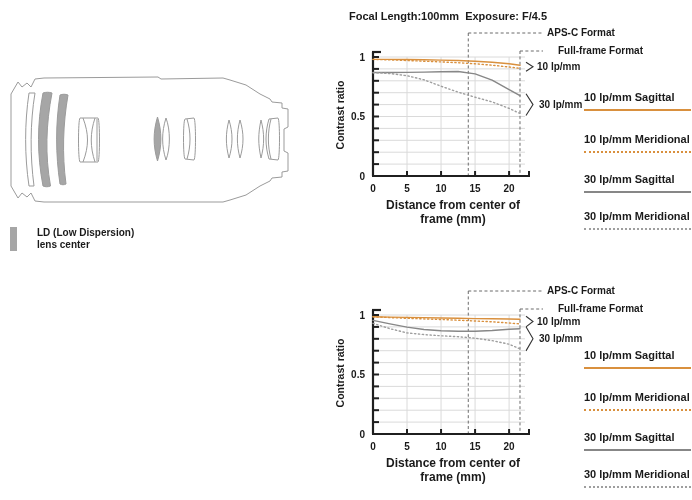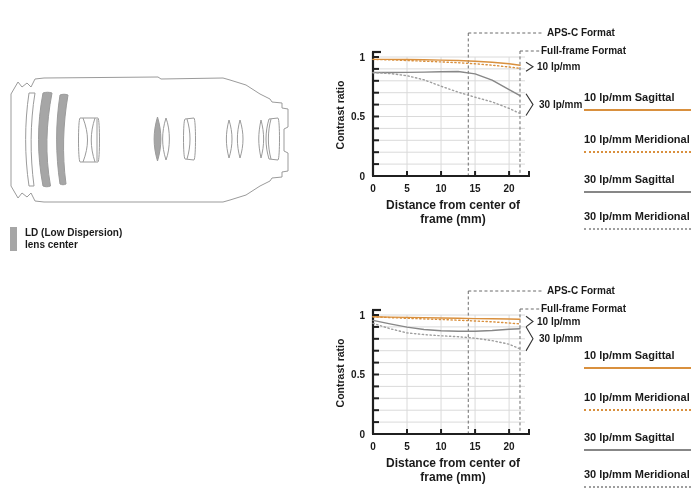--- a/index.html
+++ b/index.html
@@ -4,21 +4,21 @@
 <style>
   html,body{margin:0;padding:0;}
   body{
     width:692px;height:500px;position:relative;overflow:hidden;
     background:#ffffff;
     font-family:"Liberation Sans", sans-serif;
     -webkit-font-smoothing:antialiased;
     color:#1a1a1a;
   }
   .lens-wrap{position:absolute;left:8px;top:68px;width:292px;height:140px;}
-  .ld-legend{position:absolute;left:10px;top:227px;display:flex;gap:8px;align-items:flex-start;}
+  .ld-legend{position:absolute;left:10px;top:227px;display:flex;gap:20px;align-items:flex-start;}
   .ld-swatch{width:7px;height:24px;background:#a6a6a6;}
   .ld-text{font-size:10px;font-weight:bold;line-height:12px;}
   .chart-block{position:absolute;width:362px;height:238px;}
   #chart0{left:330px;top:8px;}
   #chart1{left:330px;top:266px;}
   .chart-title{
     position:absolute;left:19px;top:2px;margin:0;
     font-size:11px;font-weight:bold;white-space:pre;
   }
   svg.plot{position:absolute;left:0;top:0;}
@@ -26,21 +26,21 @@
     position:absolute;left:-28px;top:101px;width:76px;text-align:center;
     transform:rotate(-90deg);
     font-size:10.5px;font-weight:bold;
   }
   .xlab{
     position:absolute;left:43px;top:190px;width:160px;text-align:center;
     font-size:12px;font-weight:bold;
   }
   .fmt{position:absolute;font-size:10px;font-weight:bold;white-space:nowrap;}
   .fmt1{left:217px;top:19px;text-align:center;}
-  .fmt2{left:211px;top:37px;}
+  .fmt2{left:228px;top:37px;}
   .legend{position:absolute;left:254px;top:0;width:112px;height:100%;}
   .legend-item{position:absolute;left:0;width:112px;}
   .legend-item .lg-label{font-size:11px;font-weight:bold;white-space:nowrap;text-align:center;}
   .legend-line{width:107px;height:0;margin-top:4px;border-top:2px solid #999;}
   .li0{top:79px;} .li1{top:121px;} .li2{top:161px;} .li3{top:198px;}
 </style>
 </head>
 <body>
 
 <div class="lens-wrap">
@@ -135,20 +135,21 @@
       <text x="179.1" y="184" font-size="10" font-weight="bold" fill="#1a1a1a" text-anchor="middle" font-family="Liberation Sans, sans-serif">20</text>
       <polyline points="43.0,51.4 60.0,51.4 77.0,51.5 94.0,51.7 111.0,52.1 128.1,52.5 145.1,53.3 162.1,54.2 179.1,55.7 190.0,57.3" fill="none" stroke="#d9903e" stroke-width="1.4" stroke-linecap="round" stroke-linejoin="round"></polyline>
       <polyline points="43.0,51.4 60.0,51.9 77.0,52.5 94.0,53.2 111.0,53.9 128.1,54.7 145.1,55.8 162.1,57.2 179.1,59.0 190.0,60.3" fill="none" stroke="#d9903e" stroke-width="1.4" stroke-dasharray="1.3 2.6" stroke-linecap="round" stroke-linejoin="round"></polyline>
       <polyline points="43.0,64.5 60.0,64.5 77.0,64.4 94.0,64.1 111.0,63.8 128.1,63.5 145.1,65.9 162.1,72.2 179.1,81.7 190.0,87.7" fill="none" stroke="#878787" stroke-width="1.4" stroke-linecap="round" stroke-linejoin="round"></polyline>
       <polyline points="43.0,64.7 60.0,65.5 77.0,67.7 94.0,71.8 111.0,78.2 128.1,84.1 145.1,89.2 162.1,93.9 179.1,100.4 190.0,105.5" fill="none" stroke="#9e9e9e" stroke-width="1.4" stroke-dasharray="1.3 2.6" stroke-linecap="round" stroke-linejoin="round"></polyline>
       <polyline points="196,54.3 203,58.8 196,63.3" fill="none" stroke="#333" stroke-width="1.1"></polyline>
       <text x="207" y="62.317499999999995" font-size="10" font-weight="bold" fill="#1a1a1a" text-anchor="start" font-family="Liberation Sans, sans-serif">10 lp/mm</text>
       <polyline points="196,85.7 203,96.6 196,107.5" fill="none" stroke="#333" stroke-width="1.1"></polyline>
       <text x="209" y="100.1" font-size="10" font-weight="bold" fill="#1a1a1a" text-anchor="start" font-family="Liberation Sans, sans-serif">30 lp/mm</text>
     </svg>
+  <h3 class="chart-title">Focal Length:100mm  Exposure: F/4.5</h3>
   <span class="ylab">Contrast ratio</span>
   <span class="xlab">Distance from center of frame (mm)</span>
   <span class="fmt fmt1">APS-C Format</span>
   <span class="fmt fmt2">Full-frame Format</span>
   <div class="legend">
     <div class="legend-item li0">
       <span class="lg-label">10 lp/mm Sagittal</span>
       <div class="legend-line" style="border-top: 2px solid rgb(217, 144, 62);"></div>
     </div>
     <div class="legend-item li1">

